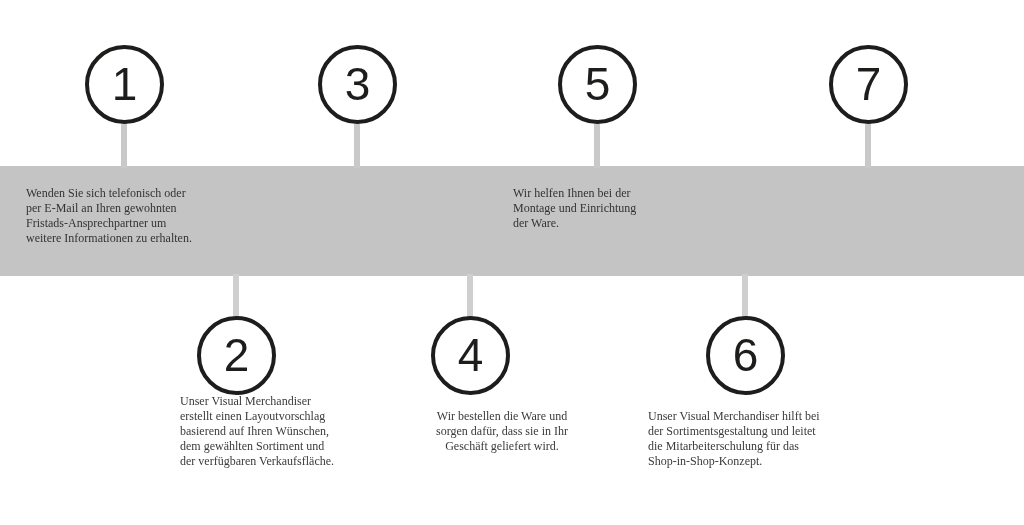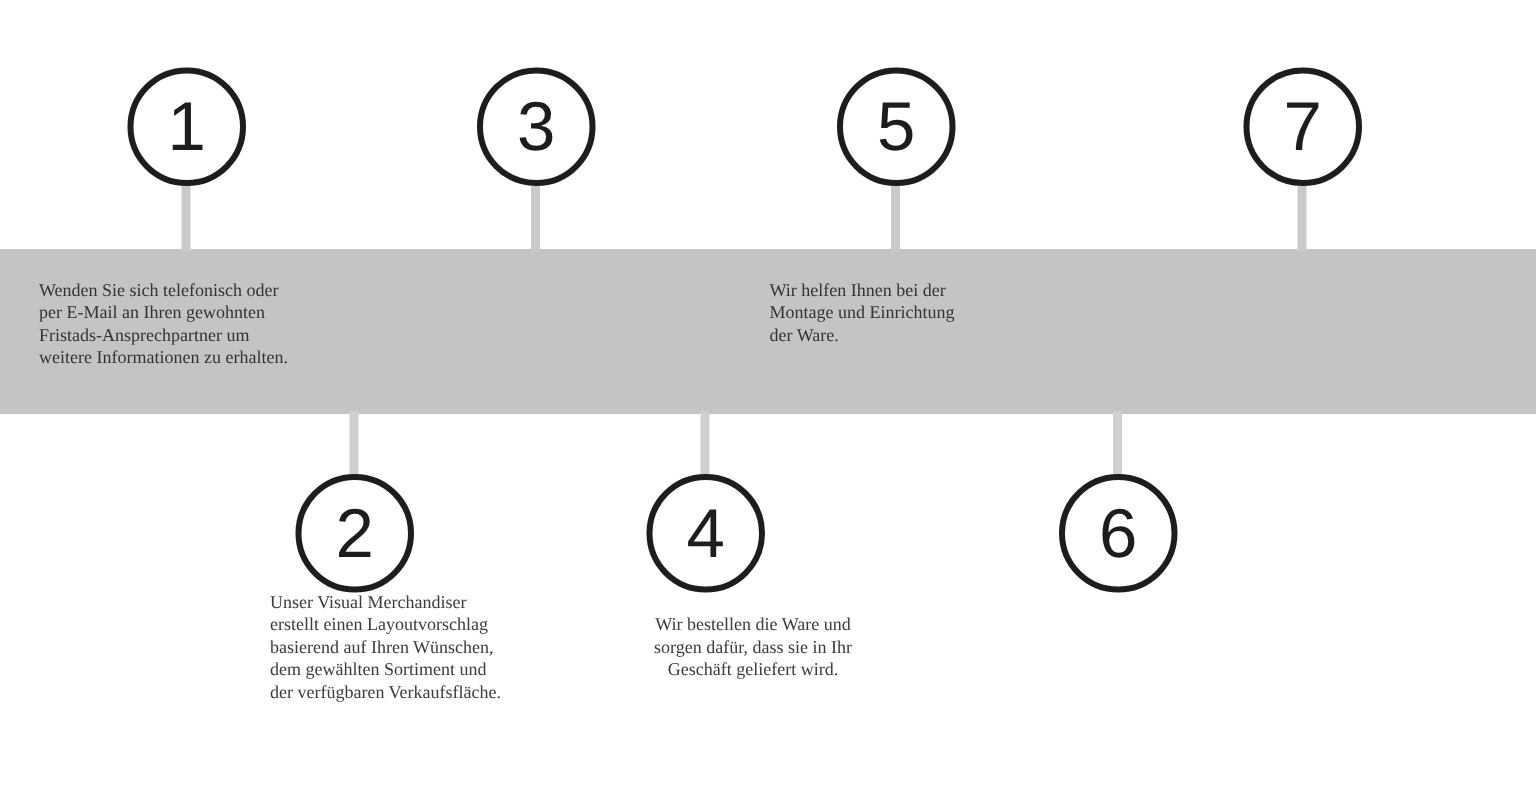--- a/index.html
+++ b/index.html
@@ -121,14 +121,18 @@
 der Ware.</div>
 
   <div class="caption below" style="left:138px; top:394px; width:235px;margin-left:42px;">Unser Visual Merchandiser
 erstellt einen Layoutvorschlag
 basierend auf Ihren Wünschen,
 dem gewählten Sortiment und
 der verfügbaren Verkaufsfläche.</div>
   <div class="caption below" style="left:382px; top:409px; width:240px;text-align:center;">Wir bestellen die Ware und
 sorgen dafür, dass sie in Ihr
 Geschäft geliefert wird.</div>
+  <div class="caption below" style="left:648px; top:409px; width:265px;">Unser Visual Merchandiser hilft bei
+der Sortimentsgestaltung und leitet
+die Mitarbeiterschulung für das
+Shop-in-Shop-Konzept.</div>
 
 </div>
 
 </body></html>

